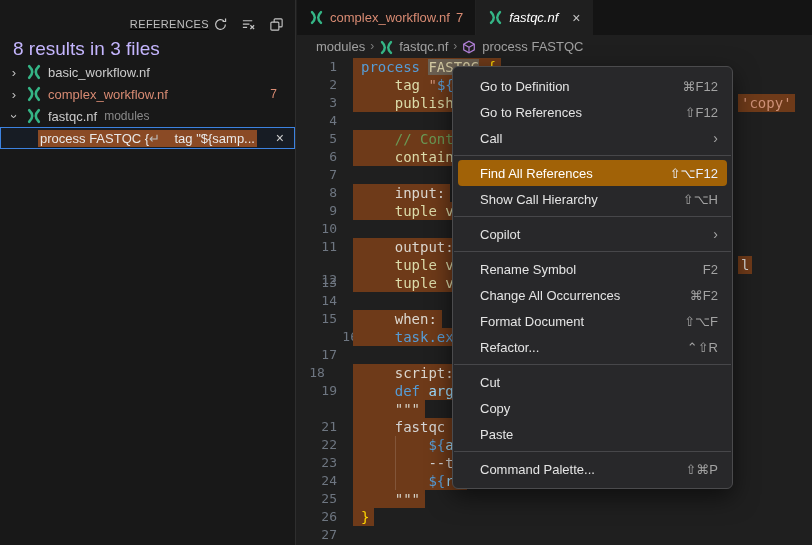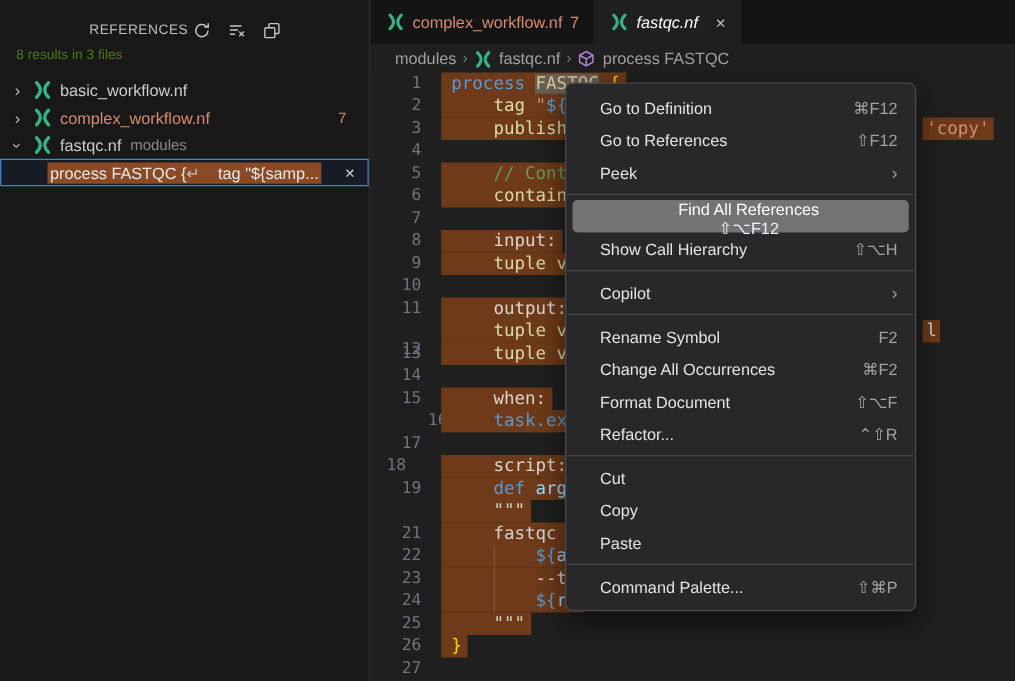--- a/index.html
+++ b/index.html
@@ -5,27 +5,27 @@
   * { margin:0; padding:0; box-sizing:border-box; }
   html,body { background:#111; }
   .app {
     position:relative; width:812px; height:545px; overflow:hidden;
     background:#1f1f1f; font-family:"Liberation Sans", sans-serif;
     -webkit-font-smoothing:antialiased;
   }
   
   .sidebar { position:absolute; left:0; top:0; width:296px; height:545px;
     background:#181818; border-right:1px solid #2e2e2e; }
-  .panel-header { display:flex; align-items:center; justify-content:center;
-    height:32px; padding:16px 8px 0 13px; }
+  .panel-header { display:flex; align-items:center; justify-content:flex-end;
+    height:32px; padding:16px 8px 0 13px;text-decoration:underline; }
   .panel-title { font-size:11px; letter-spacing:.4px; color:#bfbfbf; }
   .panel-actions { display:flex; gap:6px; }
   .pa { width:22px; height:22px; display:flex; align-items:center; justify-content:center;
     color:#c5c5c5; border-radius:4px; }
-  .summary { font-size:11px; color:#4d7c0f; padding:6px 0 6px 13px; }
+  .summary { font-size:19px; color:#c4b5fd; padding:6px 0 6px 13px; }
   .tree { position:absolute; left:0; top:61px; width:100%; }
   .trow { position:relative; display:flex; align-items:center; height:22px; width:100%;
     font-size:13px; color:#cccccc; }
   .chev { width:16px; margin-left:6px; color:#c0c0c0; font-size:13px; text-align:center; flex:none; }
   .chev.open { transform:rotate(90deg); }
   .ficon { width:16px; height:16px; margin:0 6px 0 4px; flex:none; }
   .flabel { white-space:nowrap; }
   .flabel.warn { color:#d98b73; }
   .fdesc { color:#8a8a8a; font-size:12px; margin-left:7px; }
   .fbadge { position:absolute; right:18px; color:#d98b73; font-size:12px; }
@@ -66,21 +66,21 @@
   .tok-def{color:#d3c9a2}.tok-q3{color:#d6d2c8}.tok-esc{color:#d7ba7d}
   .word { background:#6b6052; }
   
   .ctx { position:absolute; left:452px; top:66px; width:281px; background:#28282a;
     border:1px solid #4b4b4d; border-radius:6px; padding:6px 0;
     box-shadow:0 8px 24px rgba(0,0,0,.55); z-index:50; font-size:13px; }
   .mi { height:26px; display:flex; align-items:center; padding:0 14px 0 27px; color:#e4e4e4; }
   .mi .lbl { flex:1; }
   .mi .sc { color:#a3a3a3; }
   .mi .sub { color:#a5a5a5; font-size:14px; }
-  .mi.sel { background:#737373; margin:0 5px; border-radius:4px; padding:0 9px 0 22px; color:#ffffff;flex-direction:column; }
+  .mi.sel { background:#a16207; margin:0 5px; border-radius:4px; padding:0 9px 0 22px; color:#ffffff; }
   .mi.sel .sc { color:#eaf1ff; }
   .msep { height:1px; background:#47474a; margin:4px 1px; }
 </style>
 </head>
 <body>
 
 <div class="app">
 
   <aside class="sidebar">
     <div class="panel-header">
@@ -247,21 +247,21 @@
   <div class="ctx" id="ctxmenu">
       <div class="mi">
         <span class="lbl">Go to Definition</span>
         <span class="sc">⌘F12</span>
       </div>
       <div class="mi">
         <span class="lbl">Go to References</span>
         <span class="sc">⇧F12</span>
       </div>
       <div class="mi">
-        <span class="lbl">Peek</span>
+        <span class="lbl">Call</span>
         <span class="sub">›</span>
       </div>
       <div class="msep"></div>
       <div class="mi sel">
         <span class="lbl">Find All References</span>
         <span class="sc">⇧⌥F12</span>
       </div>
       <div class="mi">
         <span class="lbl">Show Call Hierarchy</span>
         <span class="sc">⇧⌥H</span>

